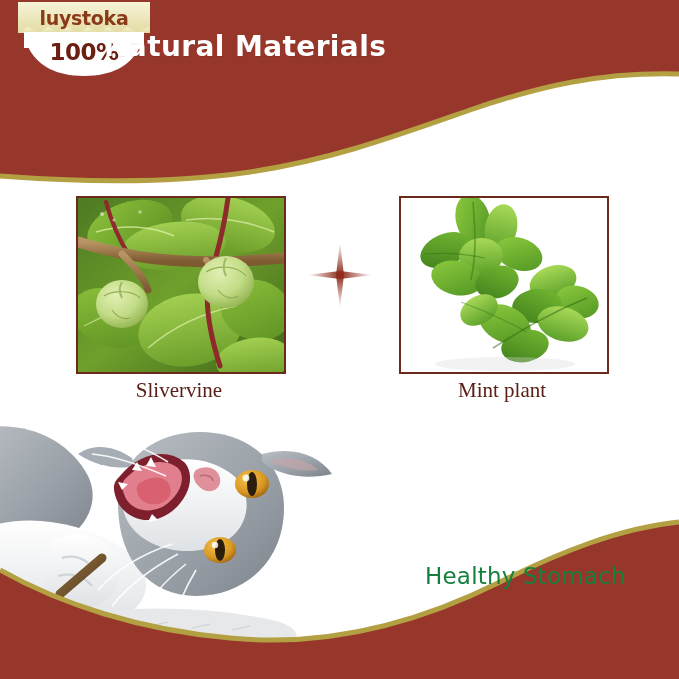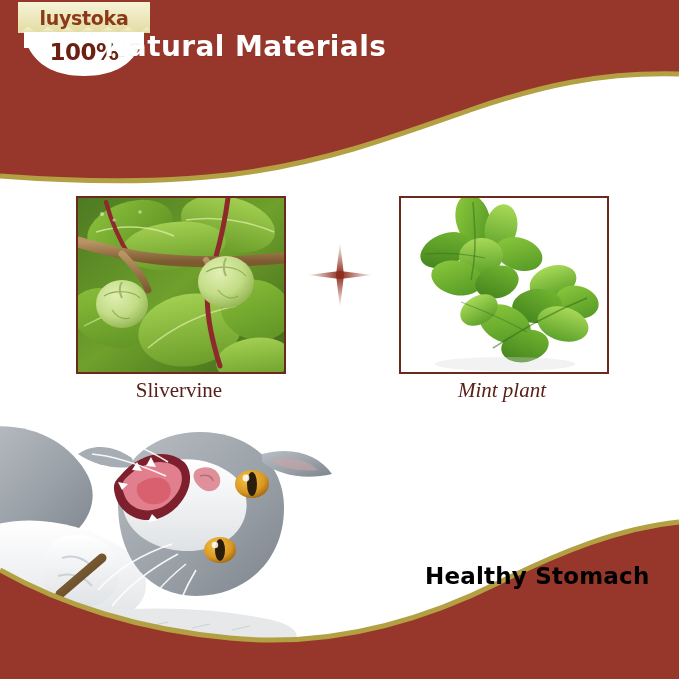--- a/index.html
+++ b/index.html
@@ -44,39 +44,39 @@
   .panel-mint{left:399px;top:196px;width:206px;height:174px;}
   .panel svg{display:block;width:100%;height:100%;}
 
   .caption{
     position:absolute;top:378px;
     font-family:"Liberation Serif",serif;
     font-size:21px;color:#5a2018;text-align:center;
     white-space:nowrap;
   }
   .cap-silvervine{left:76px;width:206px;}
-  .cap-mint{left:399px;width:206px;font-style:italic;}
+  .cap-mint{left:399px;width:206px;}
 
   
   .plus{position:absolute;left:305px;top:240px;width:70px;height:70px;}
   .plus svg{display:block;width:70px;height:70px;}
 
   
   .catwrap{position:absolute;left:0;top:418px;width:400px;height:222px;overflow:hidden;}
   .catwrap svg{display:block;width:400px;height:222px;}
 
   
   .footerband{position:absolute;left:0;top:452px;width:679px;height:227px;}
   .footerband svg{display:block;width:679px;height:227px;}
 
   .bullets{position:absolute;left:406px;top:563px;width:270px;}
   .bullet{
     display:flex;align-items:flex-end;
     font-family:"DejaVu Sans",sans-serif;
-    font-size:23px;font-weight:bold;color:#000000;
+    font-size:23px;font-weight:normal;color:#15803d;
     white-space:nowrap;margin-bottom:14px;letter-spacing:0.2px;
   }
   .dot{
     width:8px;height:8px;border-radius:50%;
     background:#ffffff;margin-right:11px;flex:0 0 auto;
   }
 </style>
 </head>
 <body>
 

